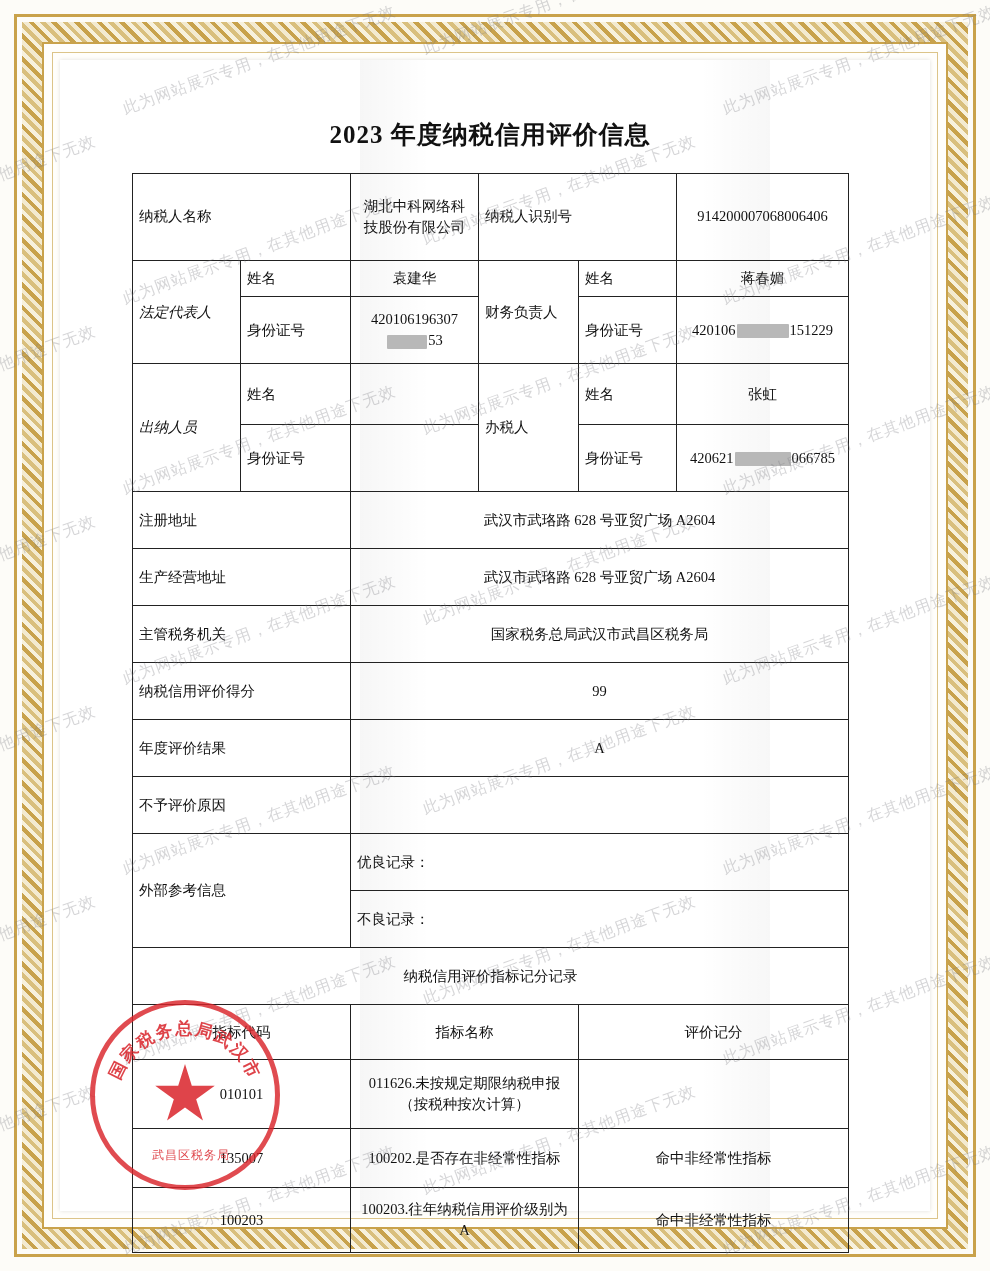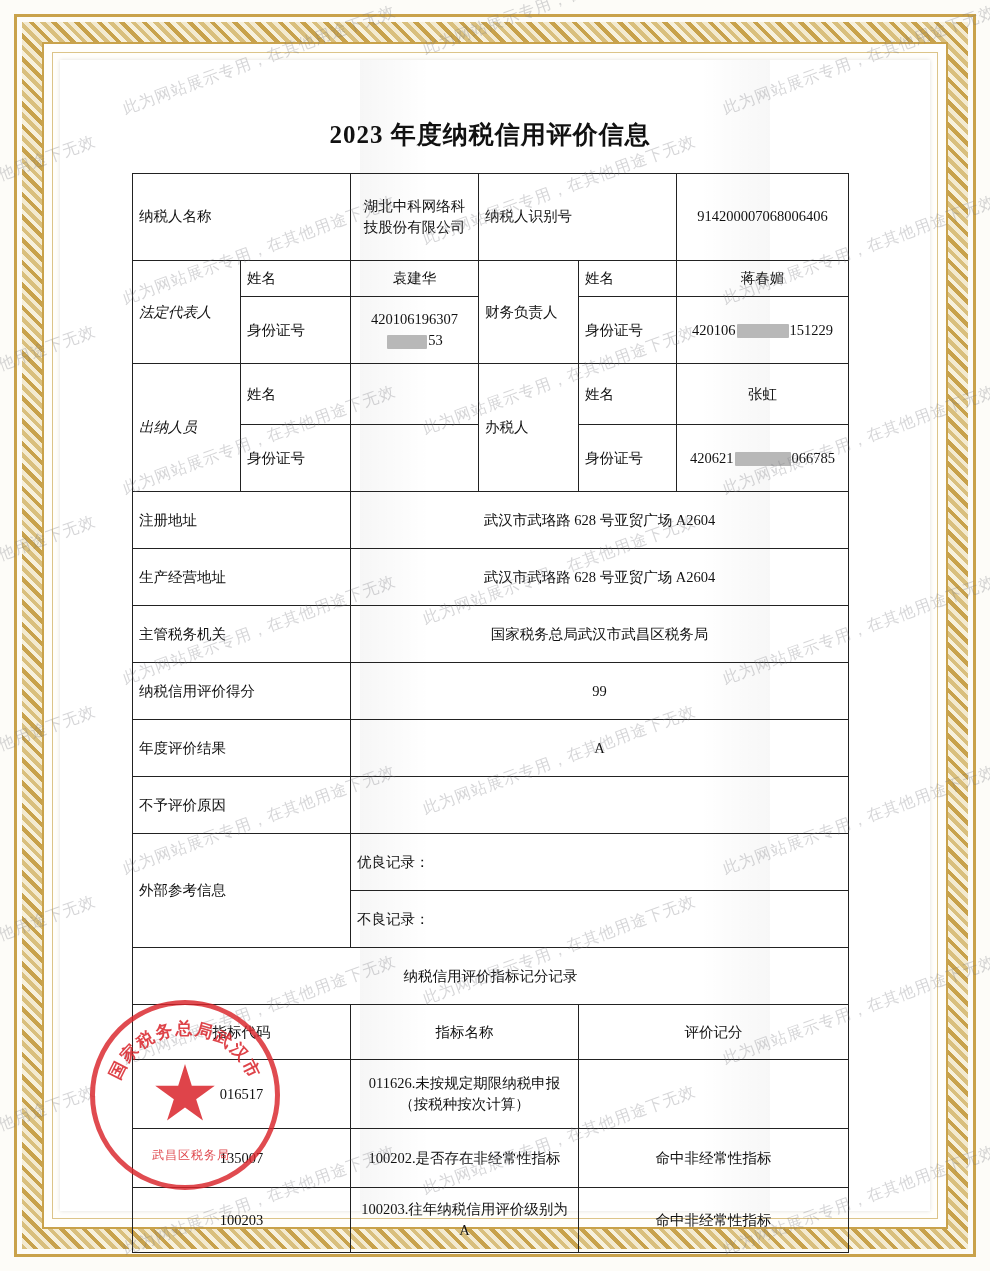--- a/index.html
+++ b/index.html
@@ -307,21 +307,21 @@
             <td class="sec-head" colspan="6" style="height:42px">纳税信用评价指标记分记录</td>
           </tr>
 
           <tr>
             <td class="ctr" colspan="2" style="height:40px">指标代码</td>
             <td class="ctr" colspan="2">指标名称</td>
             <td class="ctr" colspan="2">评价记分</td>
           </tr>
 
           <tr>
-            <td class="ctr" colspan="2" style="height:54px">016517</td>
+            <td class="ctr" colspan="2" style="height:54px">010101</td>
             <td class="ctr" colspan="2">011626.未按规定期限纳税申报（按税种按次计算）</td>
             <td class="ctr" colspan="2"></td>
           </tr>
           <tr>
             <td class="ctr" colspan="2" style="height:44px">135007</td>
             <td class="ctr" colspan="2">100202.是否存在非经常性指标</td>
             <td class="ctr" colspan="2">命中非经常性指标</td>
           </tr>
           <tr>
             <td class="ctr" colspan="2" style="height:50px">100203</td>

